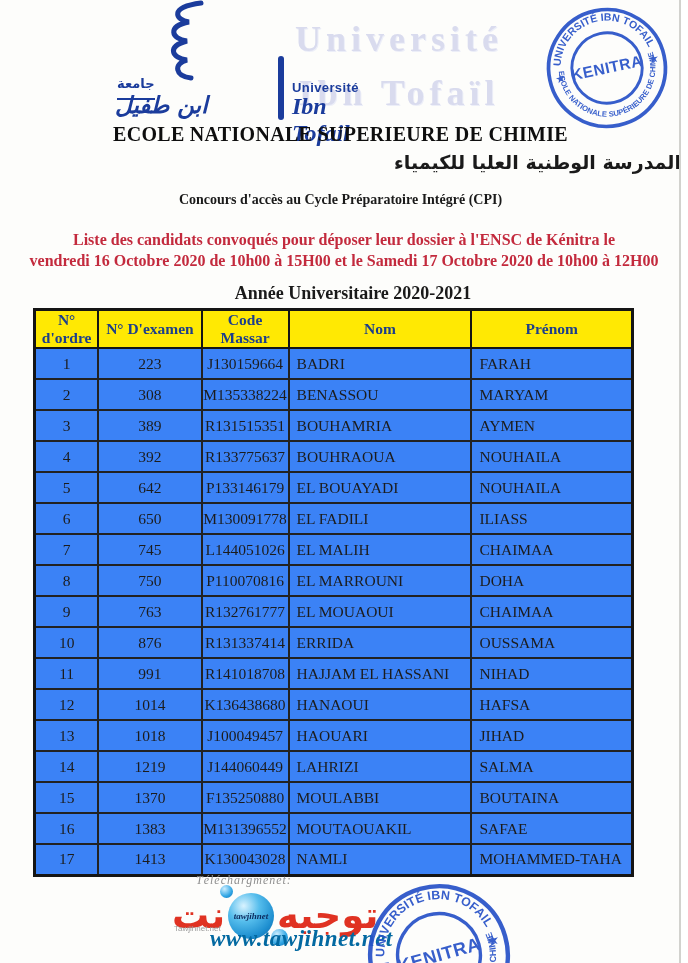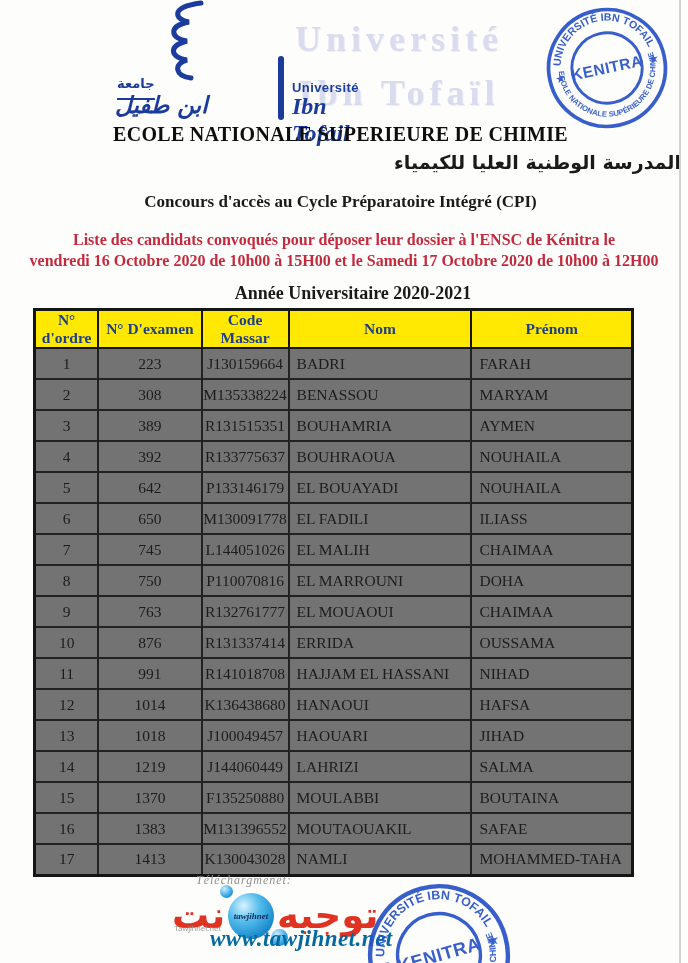--- a/index.html
+++ b/index.html
@@ -36,32 +36,32 @@
   .stamp .ring-inner { fill:none; stroke:var(--stamp-blue); stroke-width:2.8; }
   .stamp text { fill:var(--stamp-blue); font-family:"Liberation Sans", sans-serif; font-weight:bold; }
   .stamp-top    { position:absolute; left:545px; top:6px;  width:124px; height:124px; transform:rotate(-12deg); }
   .stamp-bottom { position:absolute; left:366px; top:882px; width:146px; height:146px; transform:rotate(-16deg); }
 
   .h-school  { position:absolute; top:123px; left:0; width:100%; text-align:center;
     font-size:20px; font-weight:bold; color:#0e0e0e; letter-spacing:.3px; }
   .h-arabic  { position:absolute; top:151px; left:0; width:100%; text-align:right;
     font-size:19px; font-weight:bold; font-family:"DejaVu Sans", sans-serif; }
   .h-concours{ position:absolute; top:192px; left:0; width:100%; text-align:center;
-    font-size:17px; font-weight:bold; }
+    font-size:14px; font-weight:bold; }
   .notice { position:absolute; top:229px; left:24px; width:640px; text-align:center;
     font-size:16px; font-weight:bold; color:var(--red); line-height:21px; }
   .notice span { display:block; }
   .h-year { position:absolute; top:283px; left:0; width:100%; text-align:center;
     font-size:18px; font-weight:bold;padding-left:25px; }
 
   
   .roster {
     position:absolute; left:33px; top:308px; width:601px;
     border-collapse:collapse; font-size:15.5px;
-    border:3px solid #151515; background:#737373;
+    border:3px solid #151515; background:#3b82f6;
   }
   .roster th {
     background:var(--yellow); color:var(--navy);
     border:2px solid #151515; height:22px;
     font-size:15.5px; font-weight:bold; text-align:center;
   }
   .roster td { border:2px solid #222; height:31px; color:#1c1c1c; }
   .roster td:nth-child(1), .roster td:nth-child(2), .roster td:nth-child(3) { text-align:center; }
   .roster td:nth-child(4), .roster td:nth-child(5) { text-align:left; padding-left:7px; }
 

